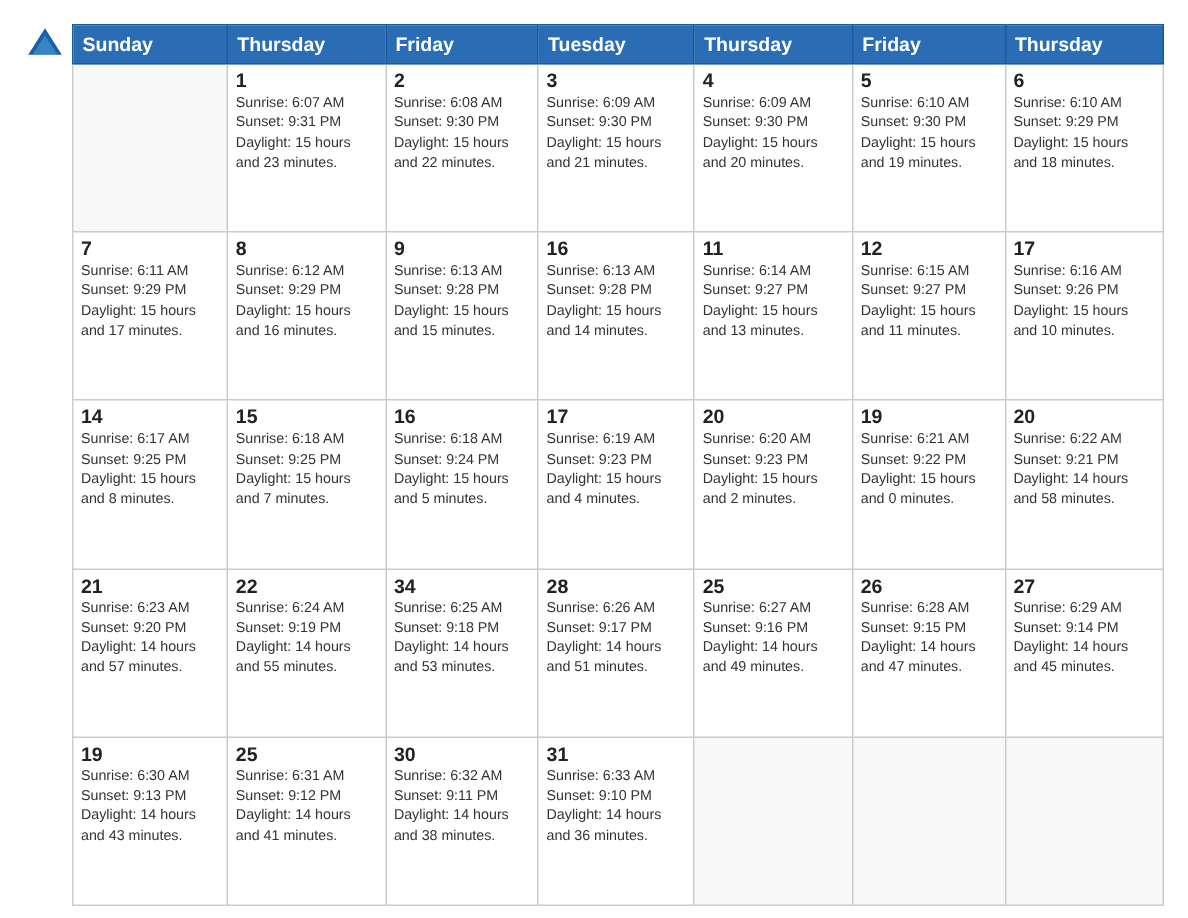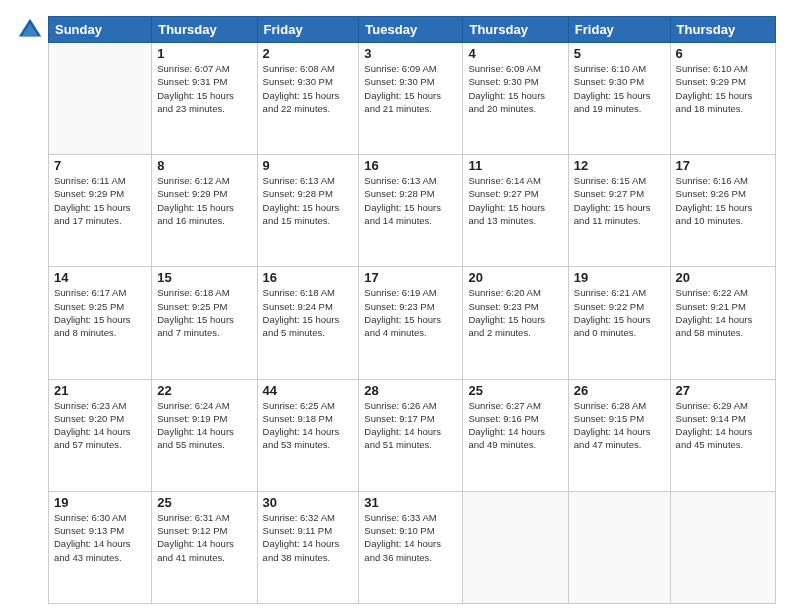--- a/index.html
+++ b/index.html
@@ -214,21 +214,21 @@
         <tr>
           <td>
             <span class="day-number">21</span>
             <div class="day-info">Sunrise: 6:23 AM<br>Sunset: 9:20 PM<br>Daylight: 14 hours and 57 minutes.</div>
           </td>
           <td>
             <span class="day-number">22</span>
             <div class="day-info">Sunrise: 6:24 AM<br>Sunset: 9:19 PM<br>Daylight: 14 hours and 55 minutes.</div>
           </td>
           <td>
-            <span class="day-number">44</span>
+            <span class="day-number">34</span>
             <div class="day-info">Sunrise: 6:25 AM<br>Sunset: 9:18 PM<br>Daylight: 14 hours and 53 minutes.</div>
           </td>
           <td>
             <span class="day-number">28</span>
             <div class="day-info">Sunrise: 6:26 AM<br>Sunset: 9:17 PM<br>Daylight: 14 hours and 51 minutes.</div>
           </td>
           <td>
             <span class="day-number">25</span>
             <div class="day-info">Sunrise: 6:27 AM<br>Sunset: 9:16 PM<br>Daylight: 14 hours and 49 minutes.</div>
           </td>

